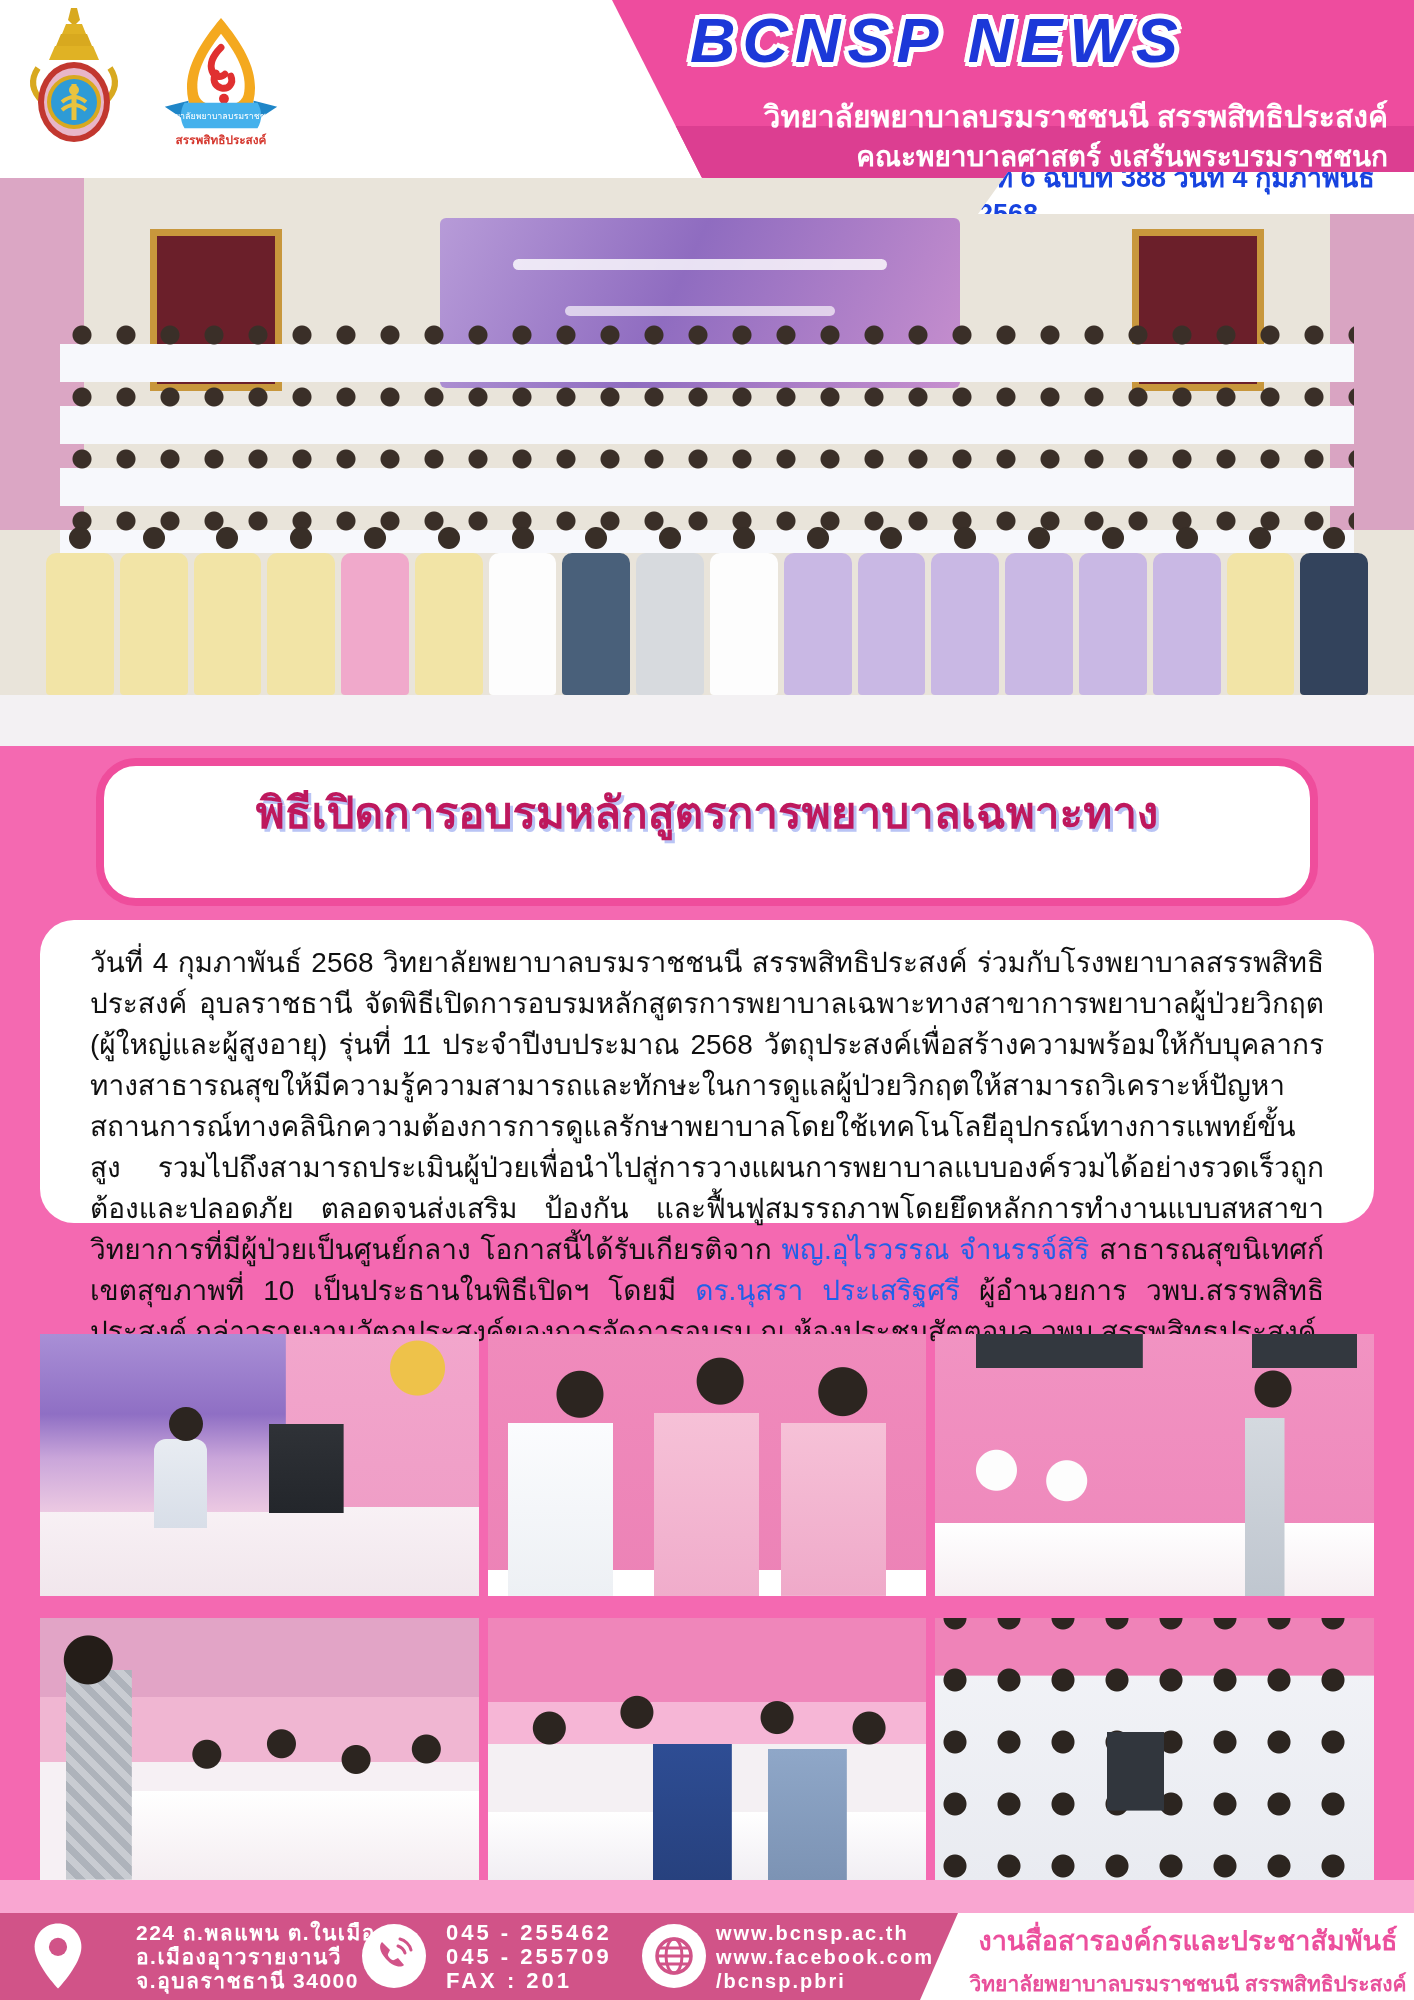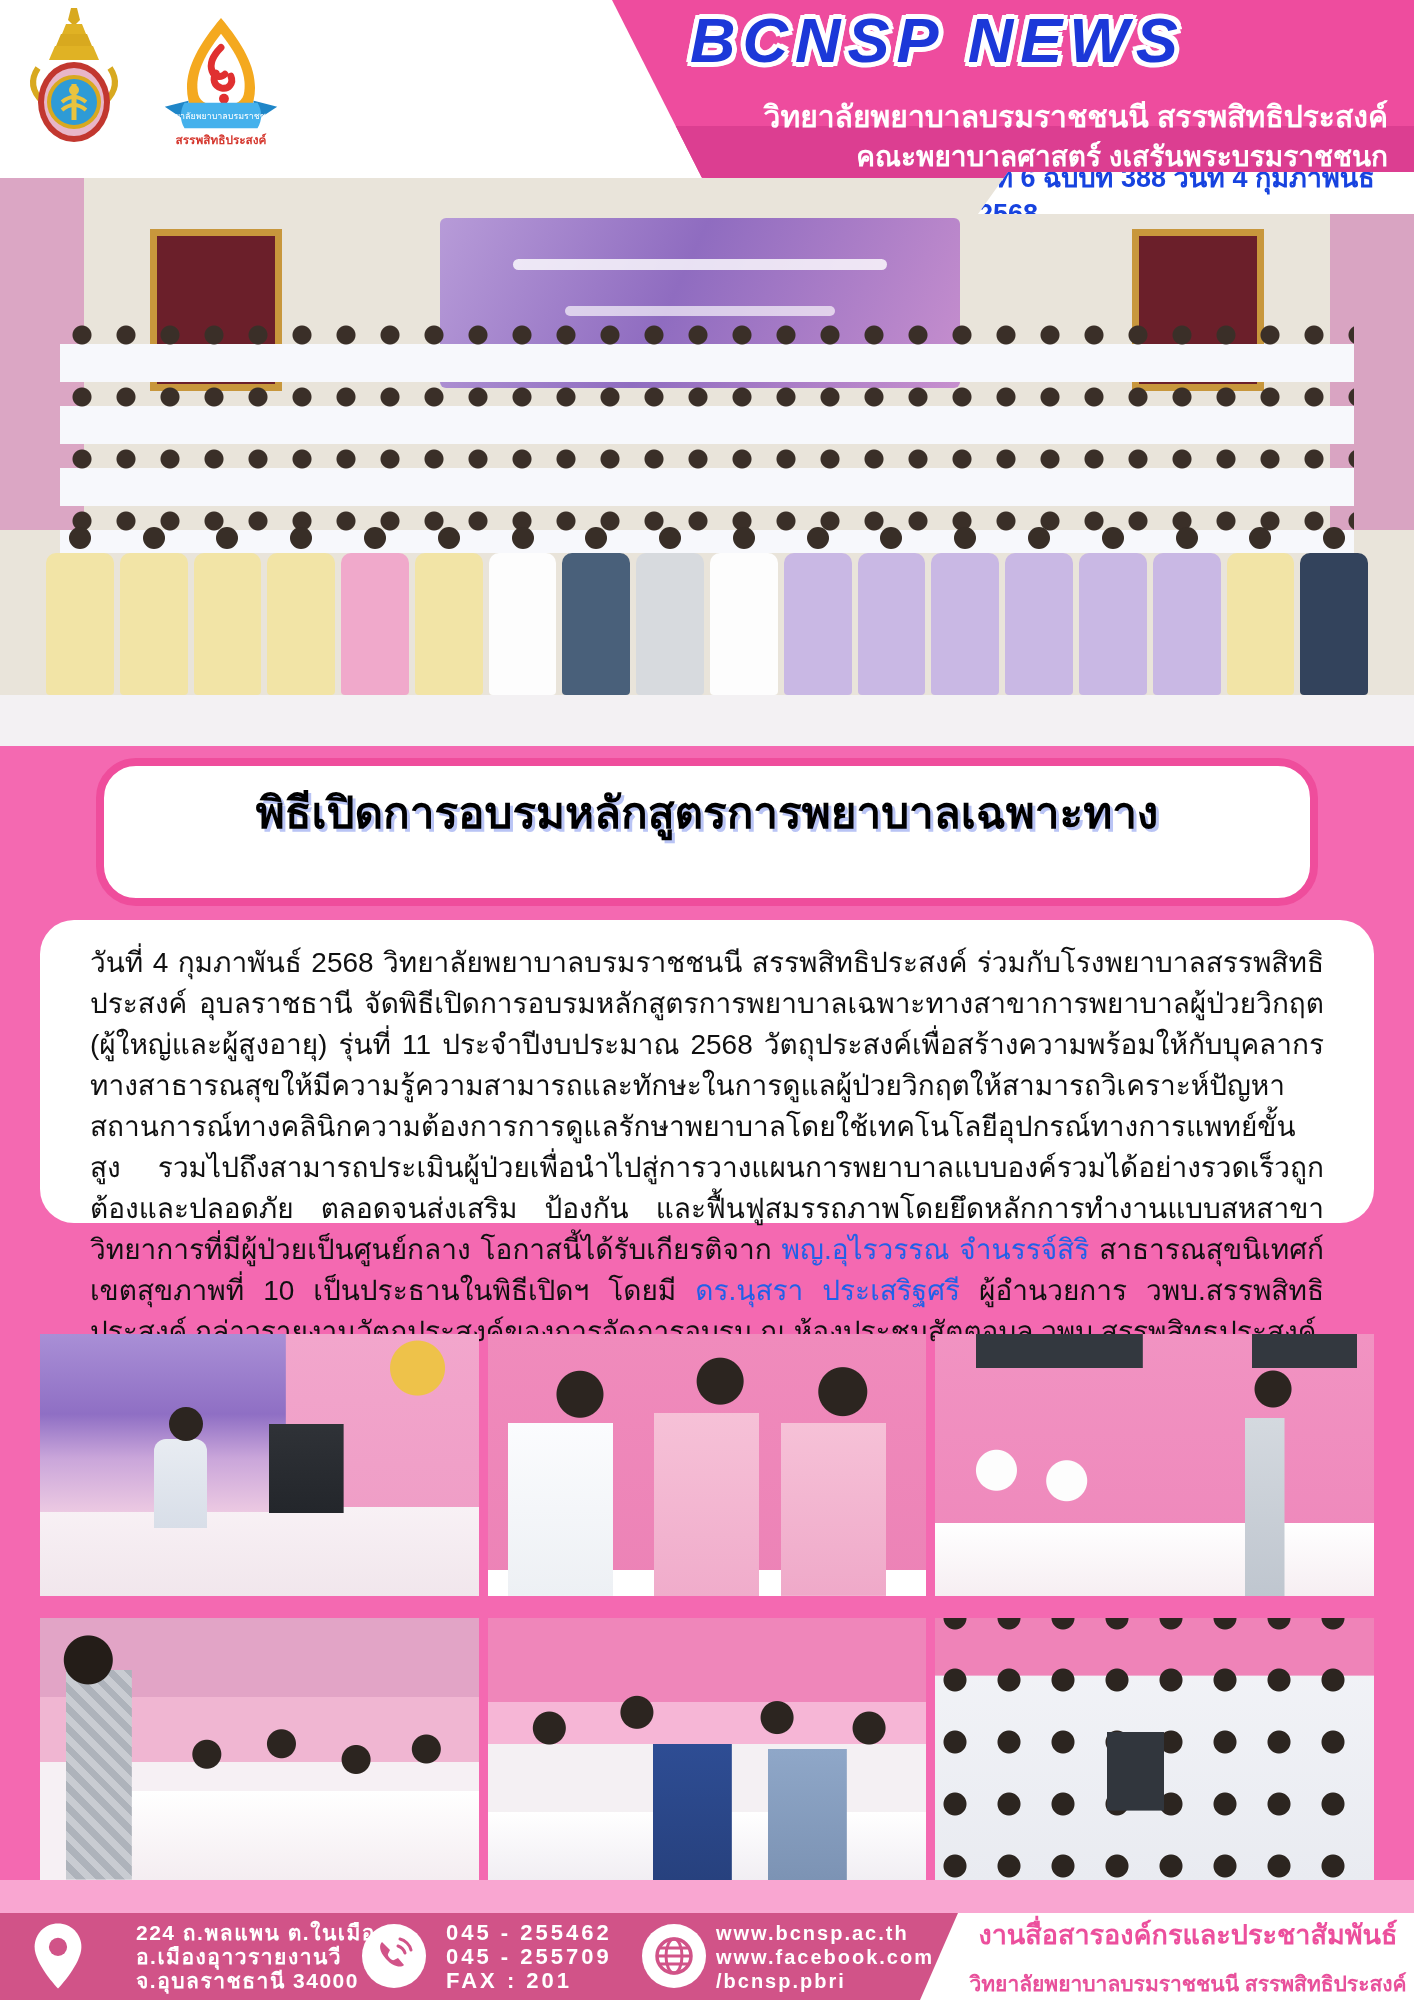--- a/index.html
+++ b/index.html
@@ -52,21 +52,21 @@
   .gp-frontrow i:nth-child(7),.gp-frontrow i:nth-child(10){background:#fdfdfd;}
   .gp-frontrow i:nth-child(8){background:#49607a;}
   .gp-frontrow i:nth-child(9){background:#d7dade;}
   .gp-frontrow i:nth-child(n+11):nth-child(-n+16){background:#c9b8e4;}
   .gp-frontrow i:nth-child(18){background:#33435c;}
   .gp-floor{position:absolute;left:0;right:0;bottom:0;height:9%;background:#f3f1f3;}
 
   
   .headline-box{position:absolute;top:758px;left:96px;width:1222px;height:148px;background:#fff;
         border:8px solid #EF4D9C;border-radius:40px;box-sizing:border-box;text-align:center;z-index:4;}
-  .headline-line1{margin-top:11px;font-size:44px;font-weight:bold;color:#000000;
+  .headline-line1{margin-top:11px;font-size:44px;font-weight:bold;color:#be185d;
         text-shadow:3px 3px 0 #b9c4f5;}
   .headline-line2{margin-top:2px;font-size:37px;font-weight:bold;color:#2238DC;
         text-shadow:3px 3px 0 #b9c4f5;}
 
   
   .article-box{position:absolute;top:920px;left:40px;width:1334px;height:303px;background:#fff;
         border-radius:34px;box-sizing:border-box;padding:22px 50px;}
   .article-text{margin:0;font-size:28px;line-height:41px;color:#101010;text-align:justify;}
   .name-blue{color:#2160E8;}
 
@@ -130,21 +130,21 @@
   .footer{position:absolute;top:1913px;left:0;width:100%;height:87px;background:#D15388;}
   .pin-icon{position:absolute;left:32px;top:8px;width:52px;height:70px;}
   .phone-icon{position:absolute;left:362px;top:11px;width:64px;height:64px;}
   .globe-icon{position:absolute;left:642px;top:11px;width:64px;height:64px;}
   .footer .txt{position:absolute;top:8px;color:#fff;font-weight:bold;}
   .addr{left:136px;font-size:21px;line-height:24px;letter-spacing:1.5px;}
   .phone{left:446px;font-size:22px;line-height:24px;letter-spacing:3px;}
   .web{left:716px;font-size:20px;line-height:24px;letter-spacing:2px;}
   .footer-right{position:absolute;left:920px;right:0;top:0;bottom:0;background:#fff;
         clip-path:polygon(38px 0,100% 0,100% 100%,0 100%);display:flex;flex-direction:column;
-        justify-content:space-between;align-items:center;padding-left:42px;box-sizing:border-box;}
+        justify-content:flex-end;align-items:center;padding-left:42px;box-sizing:border-box;}
   .fr-title{font-size:27px;font-weight:bold;color:#EC4F9D;}
   .fr-sub{font-size:21px;font-weight:bold;color:#E8509B;margin-top:5px;}
 </style>
 </head>
 <body>
 
 <div class="page">
 
   <div class="header-band">
     <div class="logo-royal">

